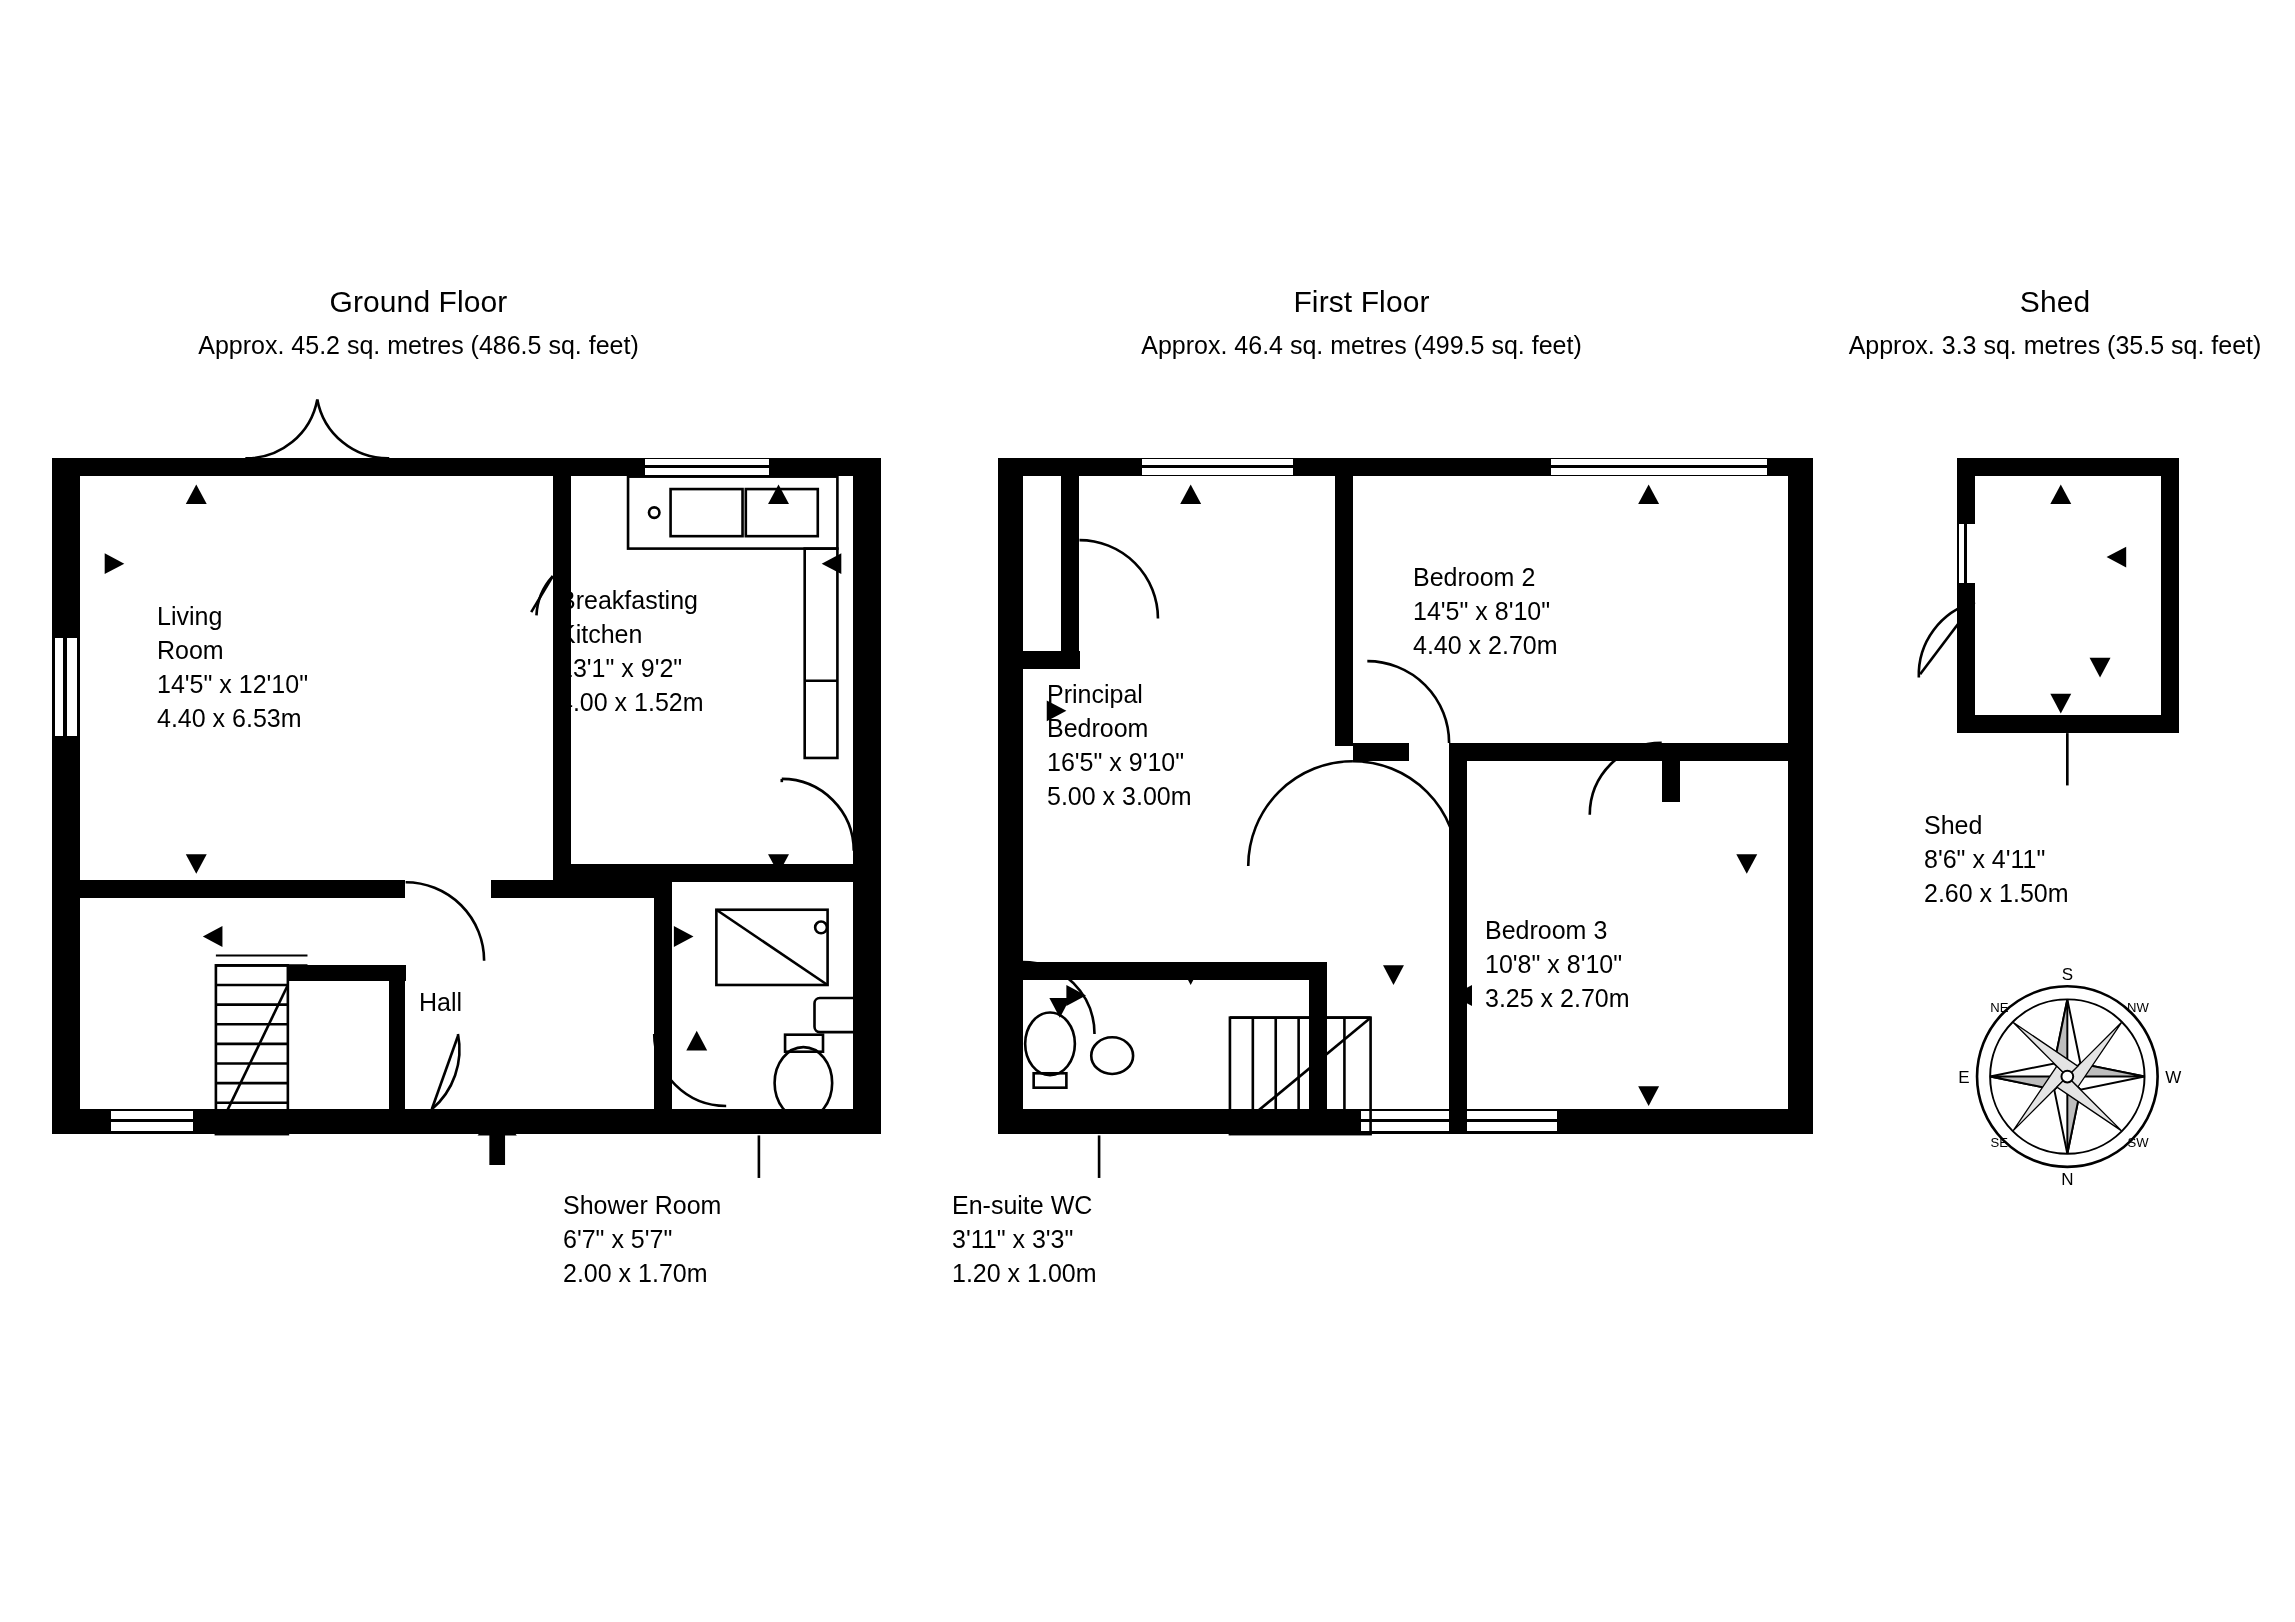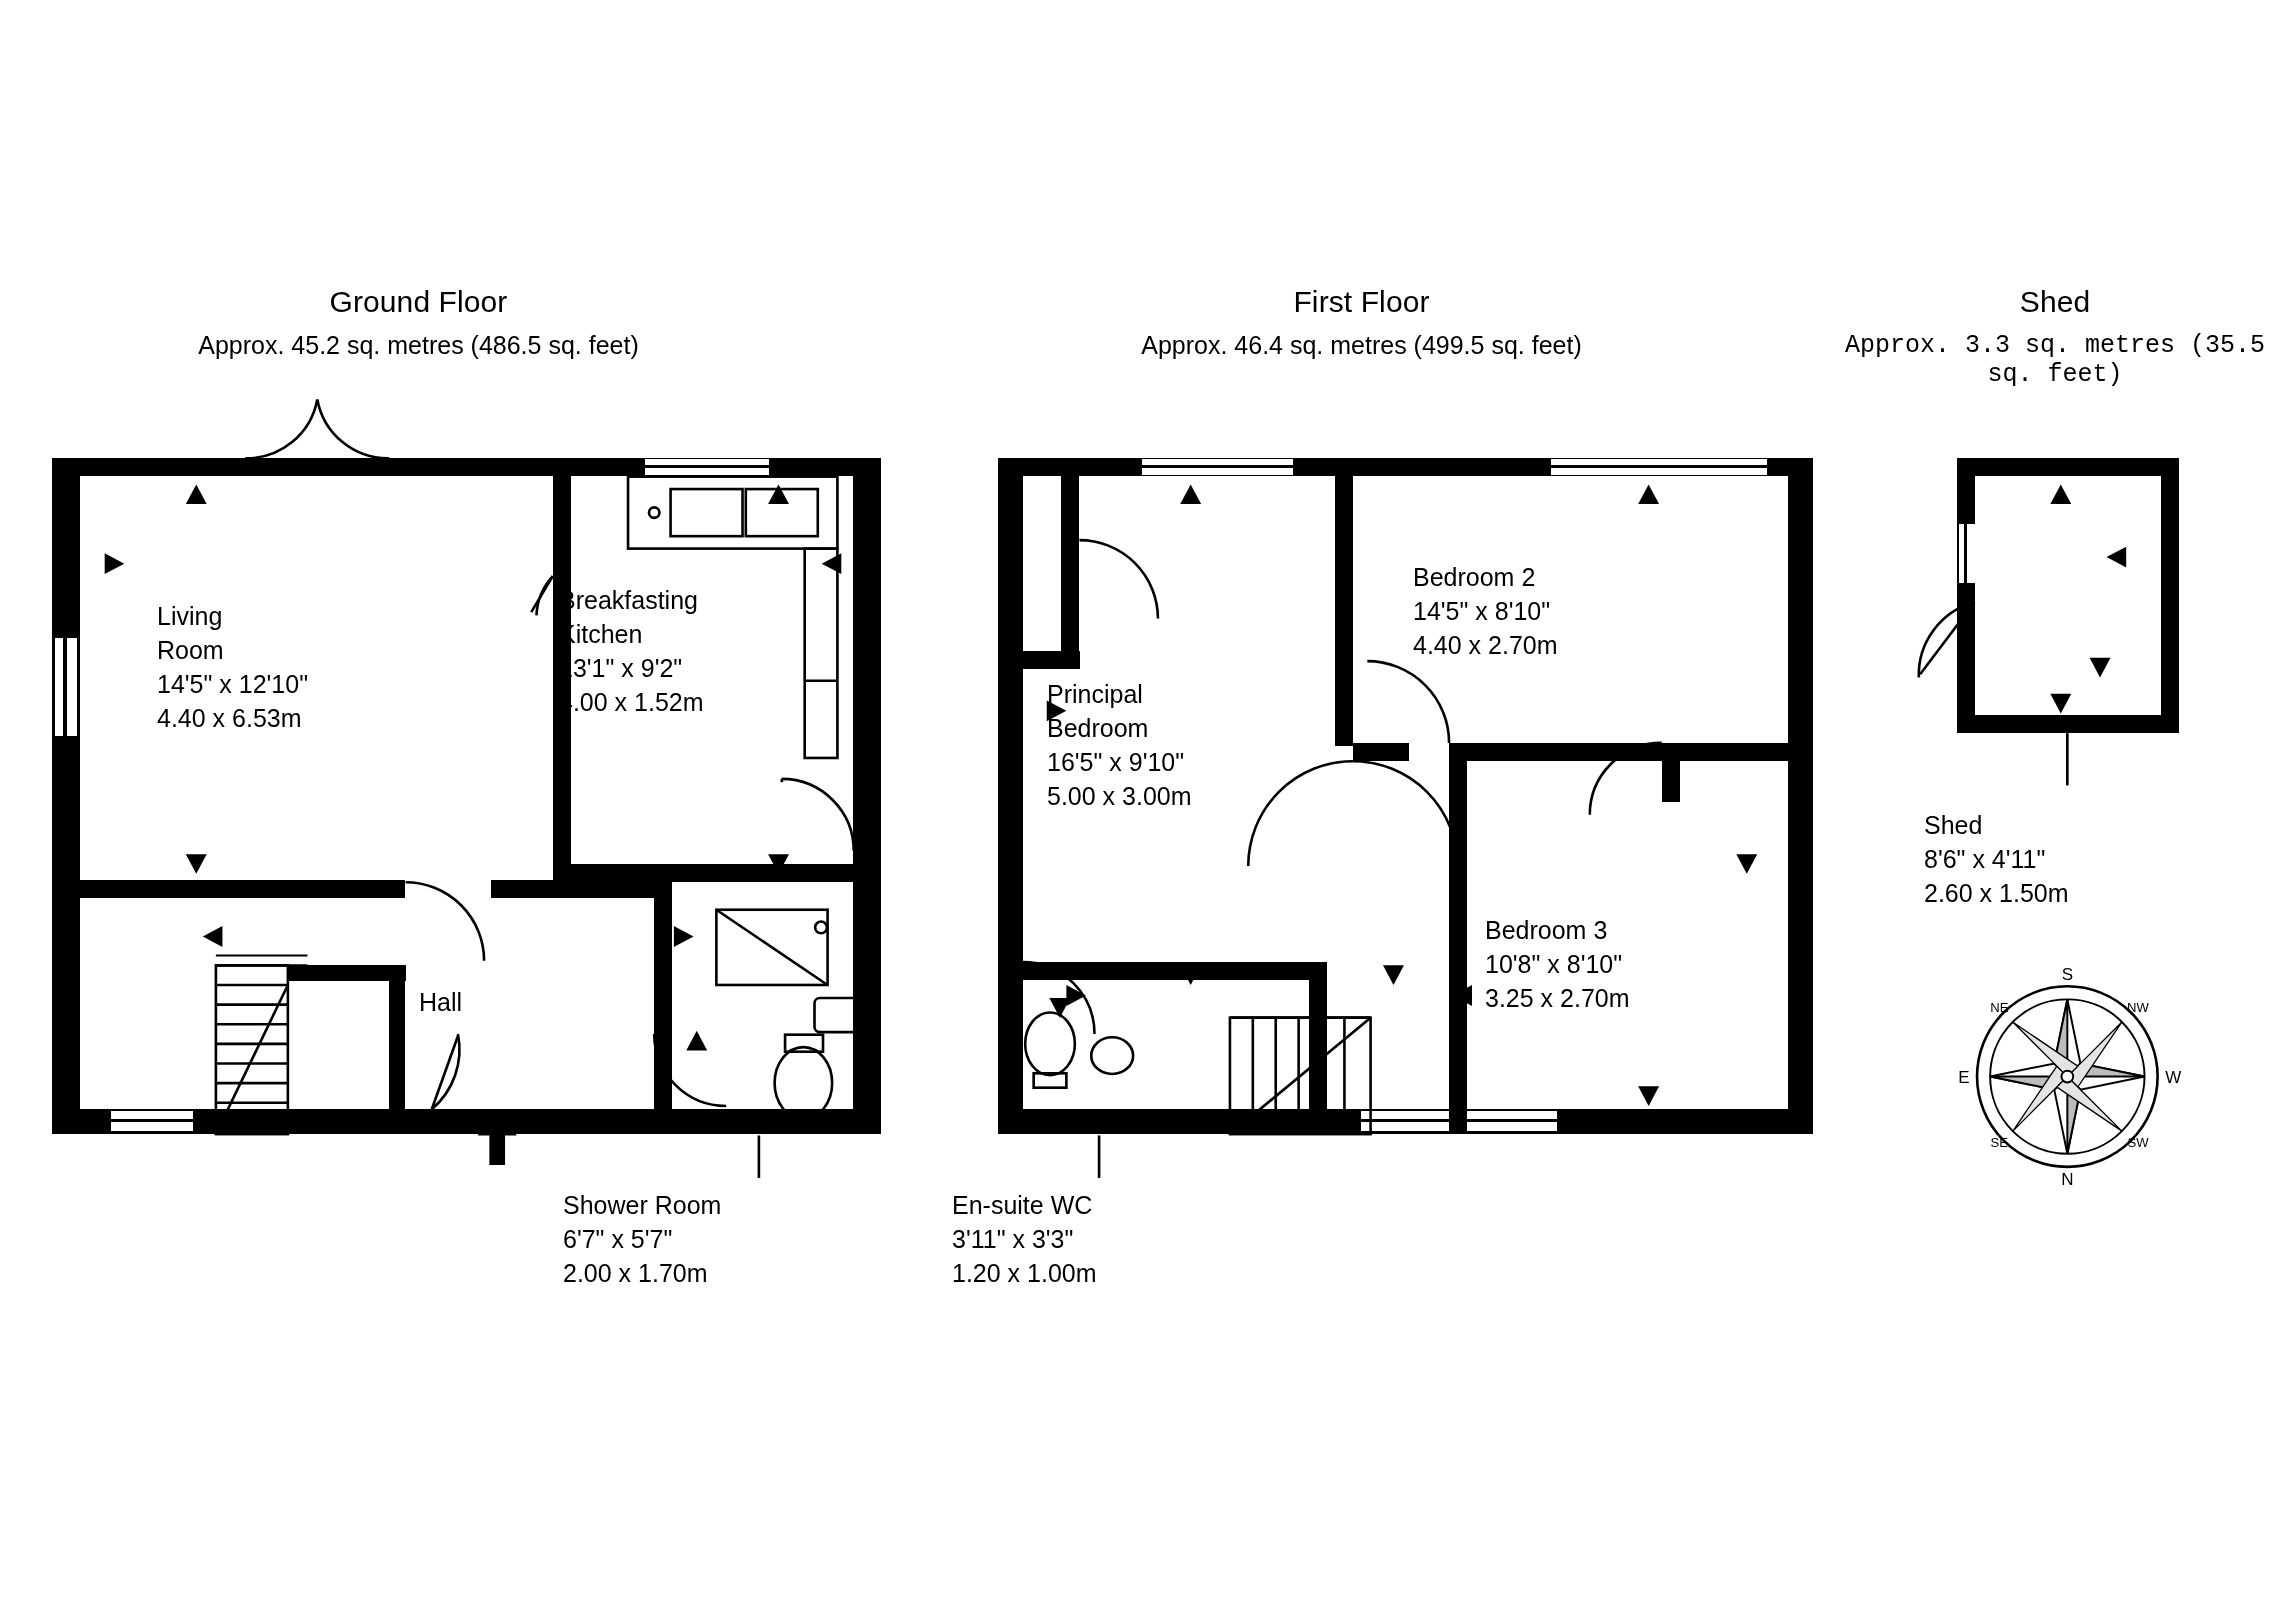--- a/index.html
+++ b/index.html
@@ -185,21 +185,21 @@
     <span class="d2">3.25 x 2.70m</span>
   </div>
 
   <div class="room-label" style="left:952px; top:1165px; width:327px;">
     <span class="nm">En-suite WC</span>
     <span class="d1">3'11" x 3'3"</span>
     <span class="d2">1.20 x 1.00m</span>
   </div>
 
   <div class="floor-title" style="left:1852px; top:262px; width:406px;">Shed</div>
-  <div class="floor-sub" style="left:1826px; top:308px; width:458px;font-family:Liberation Mono, monospace;">Approx. 3.3 sq. metres (35.5 sq. feet)</div>
+  <div class="floor-sub" style="left:1826px; top:308px; width:458px;">Approx. 3.3 sq. metres (35.5 sq. feet)</div>
 
   <div>
     <div class="wall" style="left:1957px; top:435px; width:222px; height:18.3px;"></div>
     <div class="wall" style="left:1957px; top:435px; width:18.3px; height:275px;"></div>
     <div class="wall" style="left:2161px; top:435px; width:18.3px; height:275px;"></div>
     <div class="wall" style="left:1957px; top:692px; width:222px; height:18.3px;"></div>
     <div class="room-fill" style="left:1959px; top:501px; width:15.7px; height:59px;"></div>
     <div class="winline" style="left:1964px; top:501px; width:3.3px; height:59px;"></div>
   </div>
 

